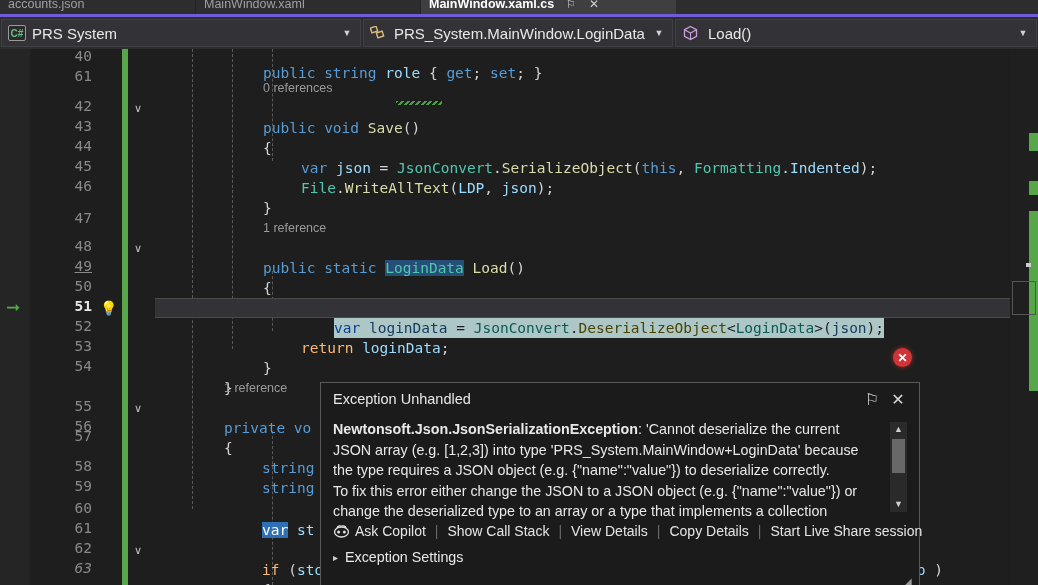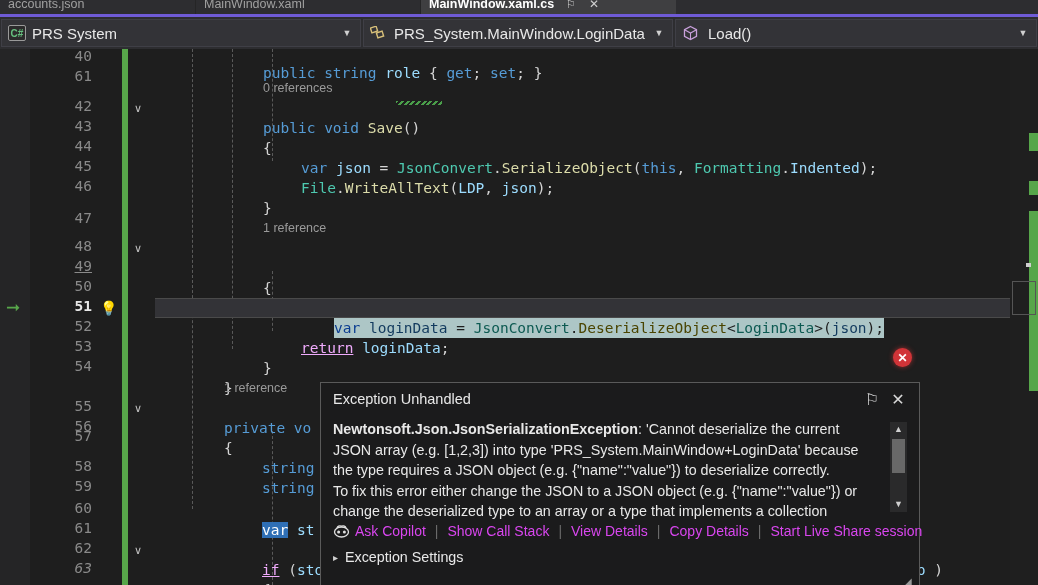--- a/index.html
+++ b/index.html
@@ -114,21 +114,21 @@
     position: absolute; left: 155px; width: 875px; height: 20px;
     background: #333337; border-top: 1px solid #4a4a4a; border-bottom: 1px solid #4a4a4a;
   }
 
   
   .k  { color: #569cd6; }   
   .kc { color: #4ec9b0; }   
   .m  { color: #dcdcaa; }   
   .v  { color: #9cdcfe; }   
   .p  { color: #d4d4d4; }   
-  .ct { color: #f0abfc; text-decoration: underline; }   
+  .ct { color: #fdba74; }   
   .sel-type { background: #264f78; color: #4ec9b0; }
   .sel-blue { background: #2f6fb5; color: #ffffff; }
   .selrange { background: #adc6c6; color: #1e1e1e; }
   .selrange .k  { color: #0b3d91; }
   .selrange .kc { color: #0d5a52; }
   .selrange .m  { color: #4a4400; }
   .selrange .v  { color: #123a5e; }
   .selrange .p  { color: #1e1e1e; }
   .squiggle {
     position: absolute; height: 4px;
@@ -168,21 +168,21 @@
     width: 17px; height: 15px; display: flex; align-items: center; justify-content: center;
     color: #d0d0d0; font-size: 9px; cursor: pointer;
   }
   .exc-sb-thumb {
     position: absolute; left: 2px; top: 17px; width: 13px; height: 34px; background: #686868;
   }
   .exc-links {
     display: flex; align-items: center; margin: 8px 12px 0 12px;
     font-size: 14px; color: #4ea1e0;
   }
-  .exc-links a { color: #d946ef; text-decoration: none; cursor: pointer; white-space: nowrap; }
+  .exc-links a { color: #e5e5e5; text-decoration: none; cursor: pointer; white-space: nowrap; }
   .lnk-sep { color: #6a6a6a; margin: 0 9px; }
   .copilot-ic { margin-right: 5px; display: inline-flex; align-items: center; }
   .exc-settings {
     margin: 10px 12px 0 12px; color: #e8e8e8; font-size: 14.3px;
     display: flex; align-items: center; cursor: pointer;
   }
   .tri { color: #d0d0d0; font-size: 10px; margin-right: 7px; }
   .exc-grip {
     position: absolute; right: 3px; bottom: 2px; width: 12px; height: 12px;
     color: #9a9a9a; font-size: 10px; line-height: 10px; cursor: nwse-resize;
@@ -300,20 +300,23 @@
     </div>
     <div class="line" style="top:109px;">
       <span class="ctext" style="left:301px;"><span class="kc">File</span><span class="p">.</span><span class="m">WriteAllText</span><span class="p">(</span><span class="v">LDP</span><span class="p">,</span> <span class="v">json</span><span class="p">);</span></span>
     </div>
     <div class="line" style="top:129px;">
       <span class="ctext" style="left:263px;"><span class="p">}</span></span>
     </div>
 
     <div class="refs" style="top:169px;">1 reference</div>
 
+    <div class="line" style="top:189px;">
+      <span class="ctext" style="left:263px;"><span class="k">public</span> <span class="k">static</span> <span class="sel-type">LoginData</span> <span class="m">Load</span><span class="p">()</span></span>
+    </div>
     <div class="line" style="top:209px;">
       <span class="ctext" style="left:263px;"><span class="p">{</span></span>
     </div>
     <div class="line" style="top:249px; z-index:5;margin-left:33px;">
       <span class="ctext selrange" style="left:301px;"><span class="k">var</span> <span class="v">loginData</span> <span class="p">=</span> <span class="kc">JsonConvert</span><span class="p">.</span><span class="m">DeserializeObject</span><span class="p">&lt;</span><span class="kc">LoginData</span><span class="p">&gt;(</span><span class="v">json</span><span class="p">);</span></span>
     </div>
     <div class="err-icon" style="left:893px; top:299px; z-index:6;">✕</div>
 
     <div class="line" style="top:269px;">
       <span class="ctext" style="left:301px;"><span class="ct">return</span> <span class="v">loginData</span><span class="p">;</span></span>

